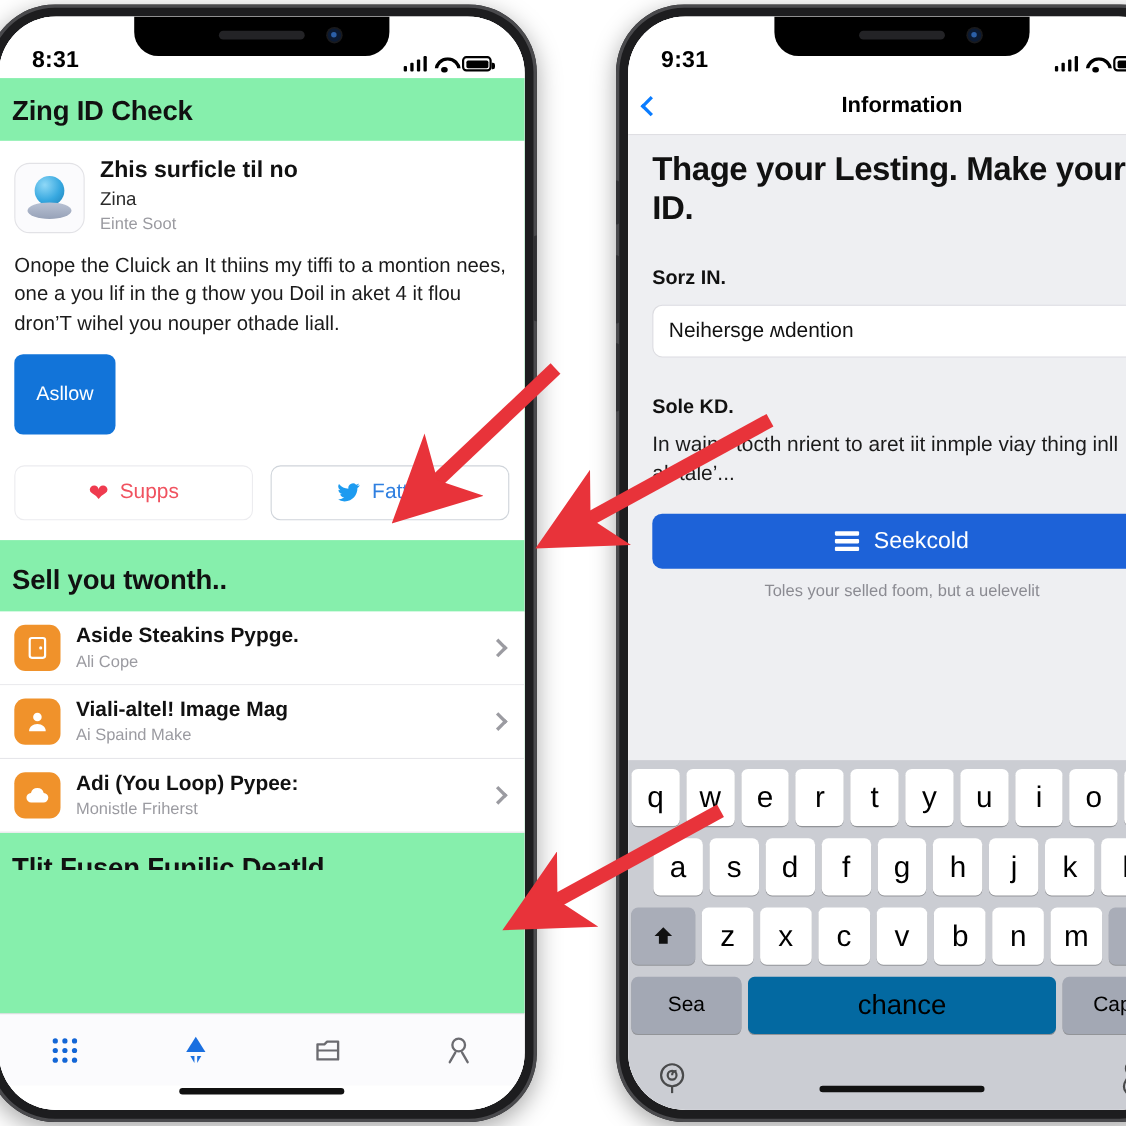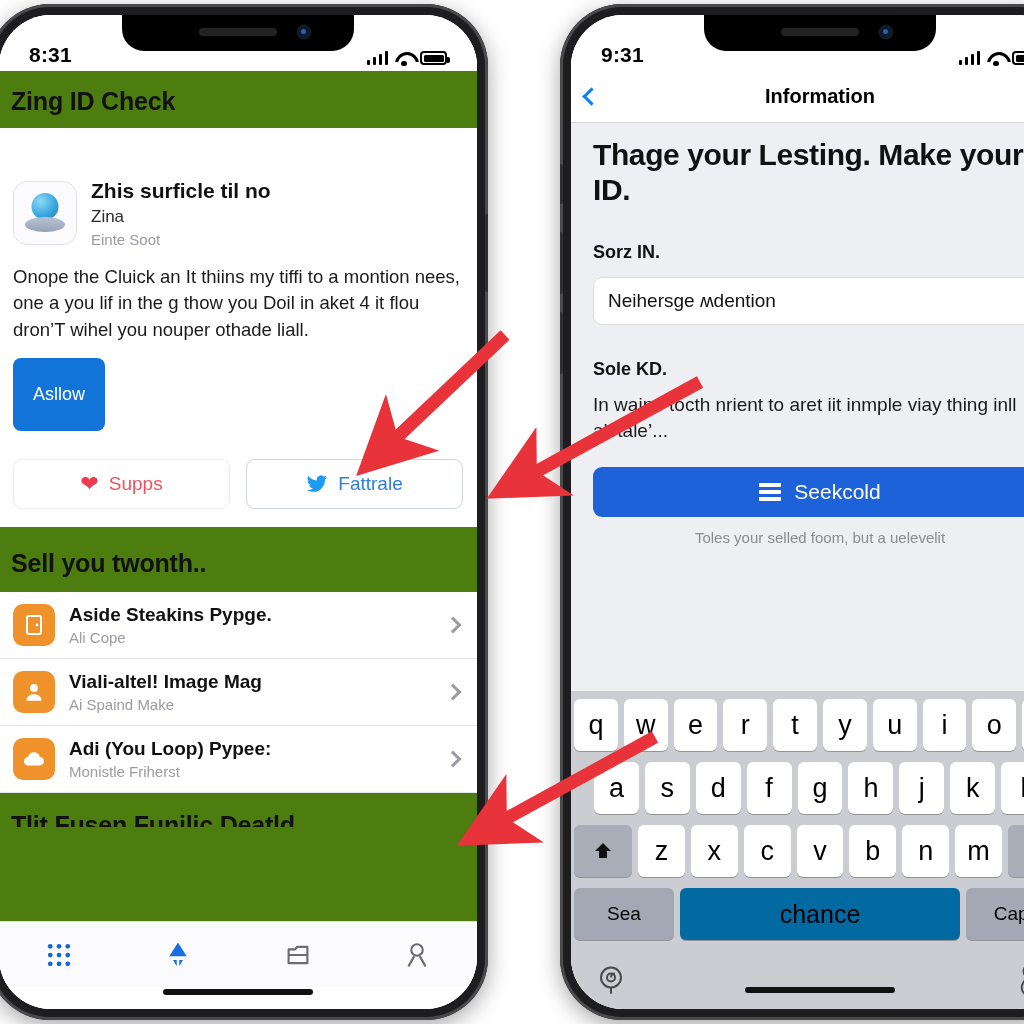--- a/index.html
+++ b/index.html
@@ -95,29 +95,29 @@
     width:13px; height:13px; border-left:3.4px solid #0a7cff; border-bottom:3.4px solid #0a7cff;
     transform: rotate(45deg); display:inline-block; margin-right:2px;
   }
   .nav-back-label { color:#1a7af0; font-size:22px; }
   .nav-title {
     position:absolute; left:0; right:0; text-align:center;
     font-size: 20px; font-weight:600; color:#000; pointer-events:none;
   }
 
   
-  .body-scroll { flex:1; background:#4d7c0f; overflow:hidden; position:relative; }
+  .body-scroll { flex:1; background:#86efac; overflow:hidden; position:relative; }
 
   .section-title {
     font-size:25px; font-weight:700; color:#111; padding: 16px 12px 12px 12px;
     letter-spacing:-.2px;
   }
   .card { background:#fff; padding: 14px 14px 18px 14px; }
 
-  .app-row { display:flex; gap:14px; align-items:center;margin-top:36px; }
+  .app-row { display:flex; gap:14px; align-items:flex-end; }
   .app-icon {
     width:64px; height:64px; border-radius:14px; background:#fbfbfd;
     border:1px solid #e2e2e6; flex:0 0 64px; position:relative; overflow:hidden;
   }
   .bust-head{
     position:absolute; left:50%; top:11px; transform:translateX(-50%);
     width:27px; height:27px; border-radius:50%;
     background: radial-gradient(circle at 34% 30%, #8fd8f7 0%, #37a8e0 55%, #1e7fb5 100%);
   }
   .bust-base{

